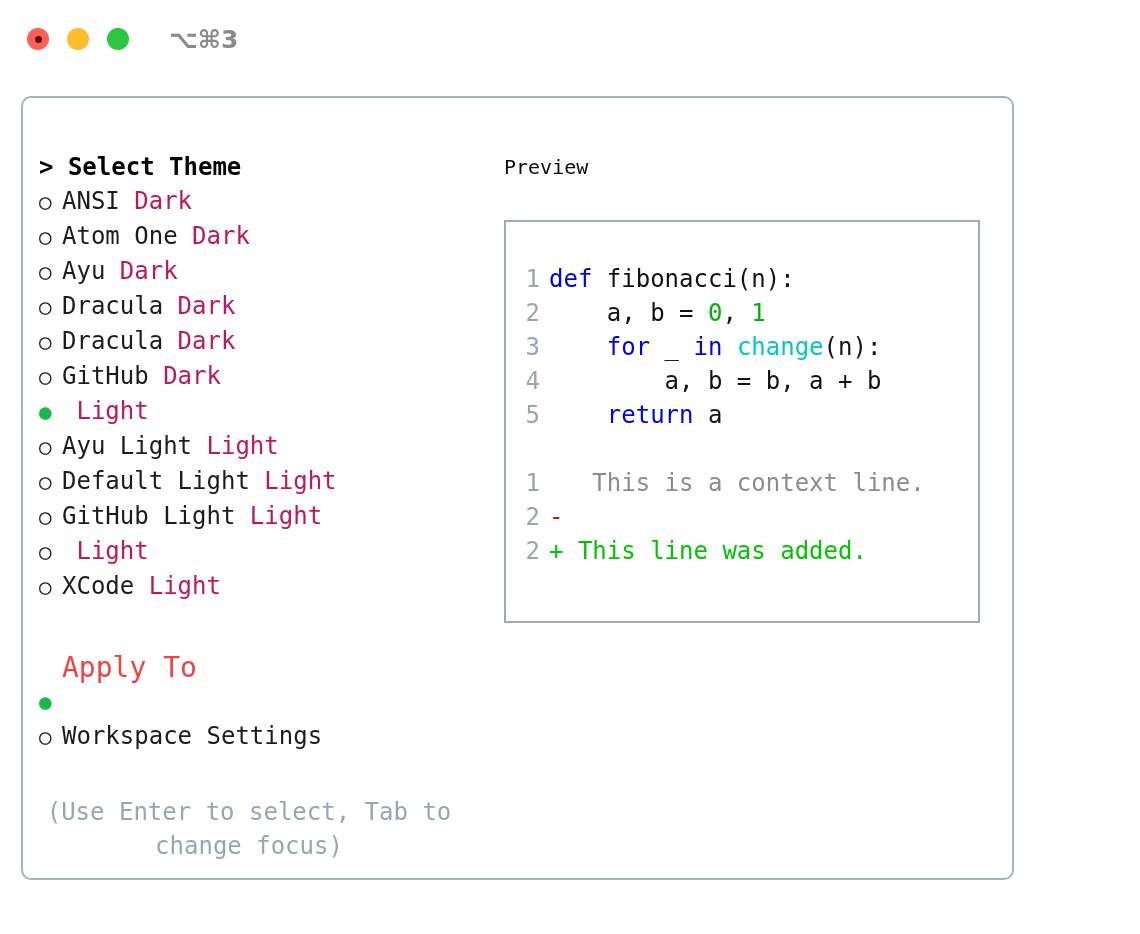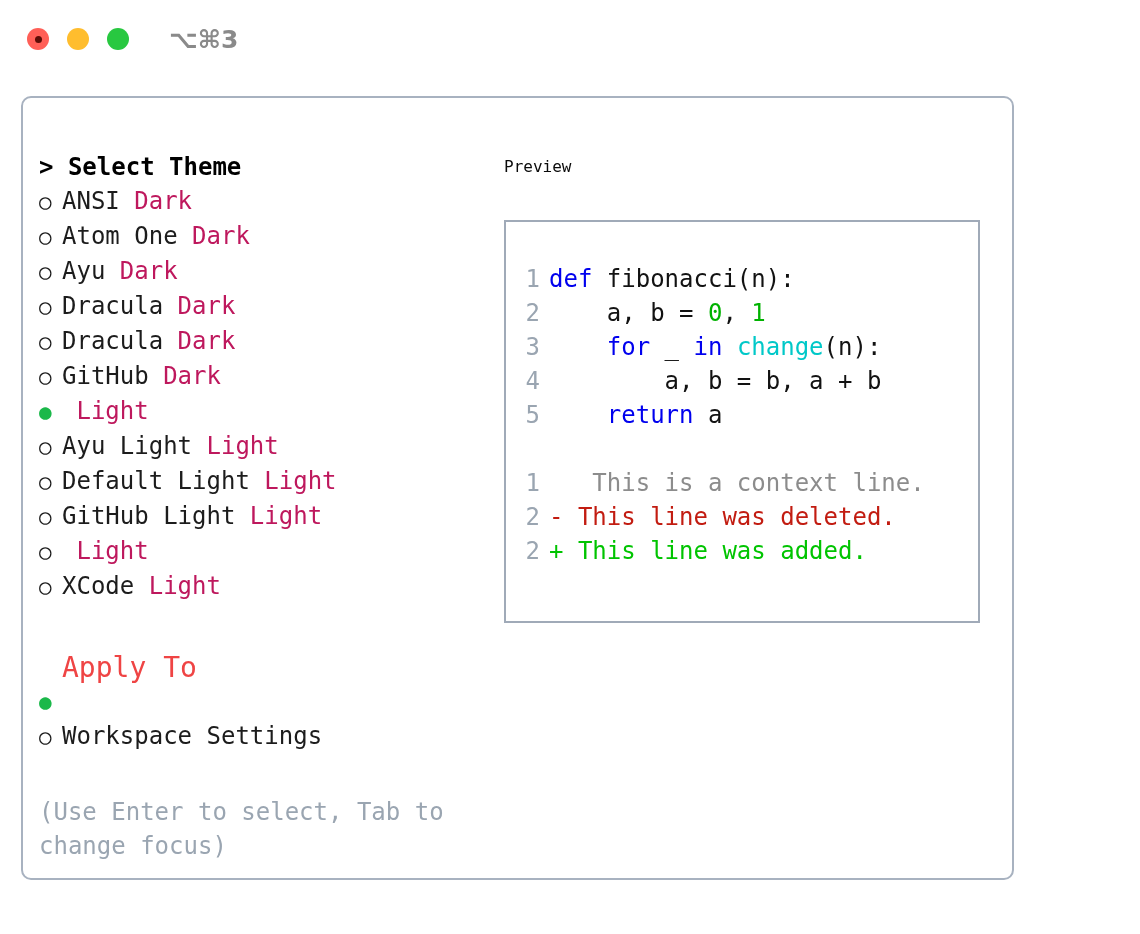--- a/index.html
+++ b/index.html
@@ -135,31 +135,32 @@
 
   #apply-group { margin-top: 47px; }
 
   #hint-text {
     margin-top: 41px;
     font-size: 24px;
     line-height: 34px;
     color: #9aa5b1;
     width: 420px;
     white-space: pre-wrap;
+    text-align: center;
   }
 
   
   #preview-column {
     flex: 1;
     padding: 52px 0 0 0;
     position: relative;
   }
 
   #preview-title {
-    font-size: 16px;
+    font-size: 20px;
     color: #0a0a0a;
     line-height: 34px;
     margin-left: 11px;
     white-space: pre;
   }
 
   #preview-box {
     margin-top: 36px;
     margin-left: 11px;
     width: 476px;
@@ -251,21 +252,21 @@
           <div id="code-block">
               <div class="code-line"><span class="ln">1</span><span class="code-text"><span class="tok-kw">def </span><span class="tok-plain">fibonacci(n):</span></span></div>
               <div class="code-line"><span class="ln">2</span><span class="code-text"><span class="tok-plain">    a, b = </span><span class="tok-num">0</span><span class="tok-plain">, </span><span class="tok-num">1</span></span></div>
               <div class="code-line"><span class="ln">3</span><span class="code-text"><span class="tok-plain">    </span><span class="tok-kw">for</span><span class="tok-plain"> _ </span><span class="tok-kw">in</span><span class="tok-plain"> </span><span class="tok-fn">change</span><span class="tok-plain">(n):</span></span></div>
               <div class="code-line"><span class="ln">4</span><span class="code-text"><span class="tok-plain">        a, b = b, a + b</span></span></div>
               <div class="code-line"><span class="ln">5</span><span class="code-text"><span class="tok-plain">    </span><span class="tok-kw">return</span><span class="tok-plain"> a</span></span></div>
             </div>
           <div class="blank-line"></div>
           <div id="diff-block">
               <div class="code-line"><span class="ln">1</span><span class="diff-ctx"> </span><span class="diff-ctx">  This is a context line.</span></div>
-              <div class="code-line"><span class="ln">2</span><span class="diff-del">-</span><span class="diff-del"> This line was deleted.</span></div>
+              <div class="code-line"><span class="ln">2</span><span class="diff-del">-</span></div>
               <div class="code-line"><span class="ln">2</span><span class="diff-add">+</span><span class="diff-add"> This line was added.</span></div>
             </div>
         </div>
       </div>
 
     </div>
   </div>
 </div>
 
 </body></html>

